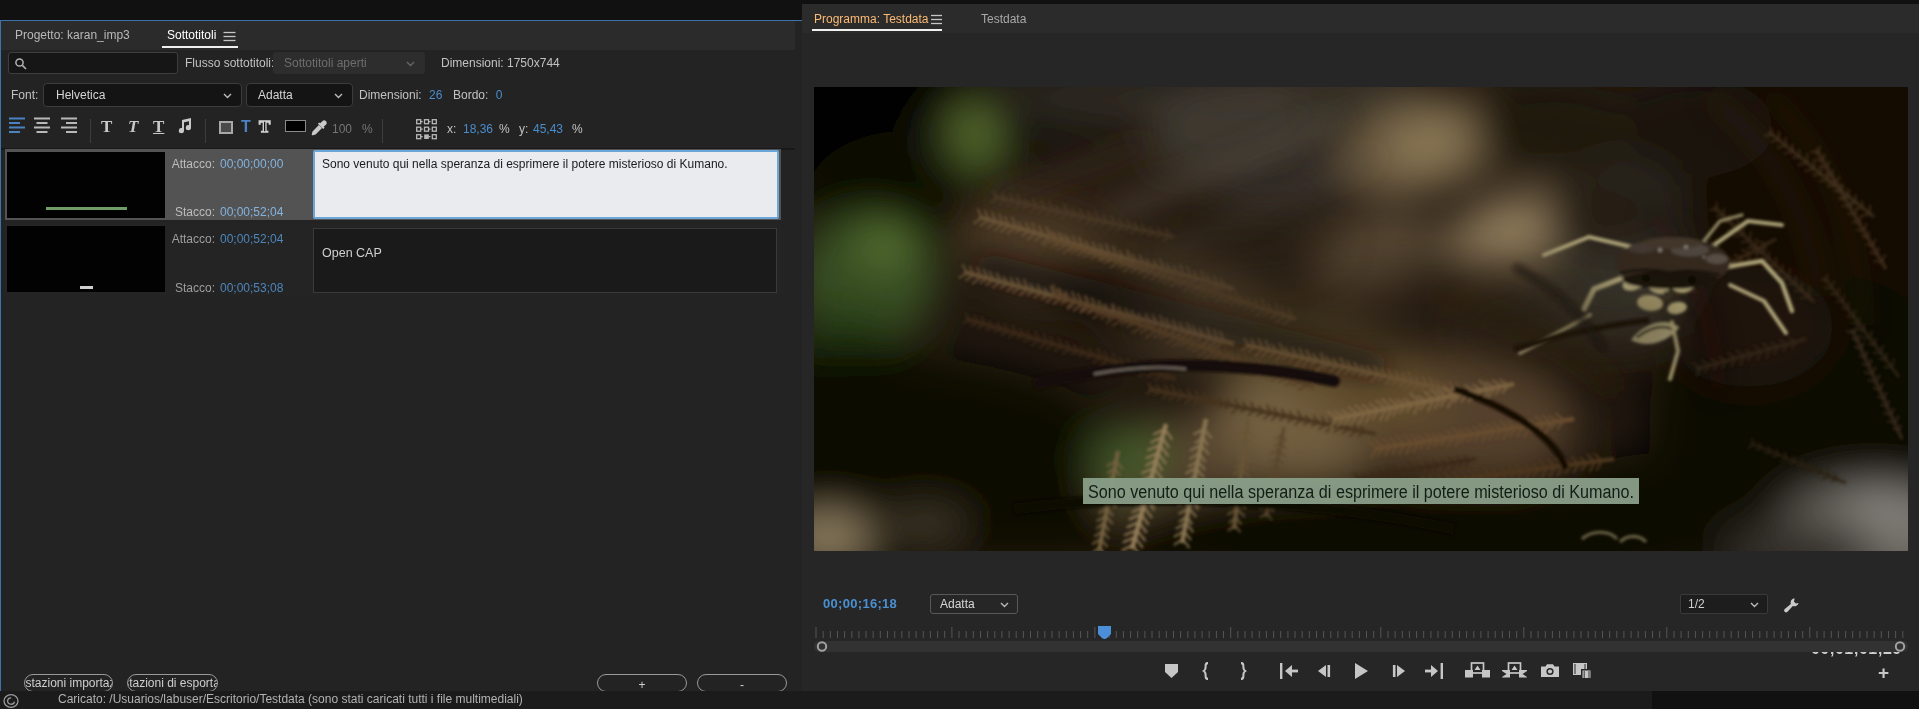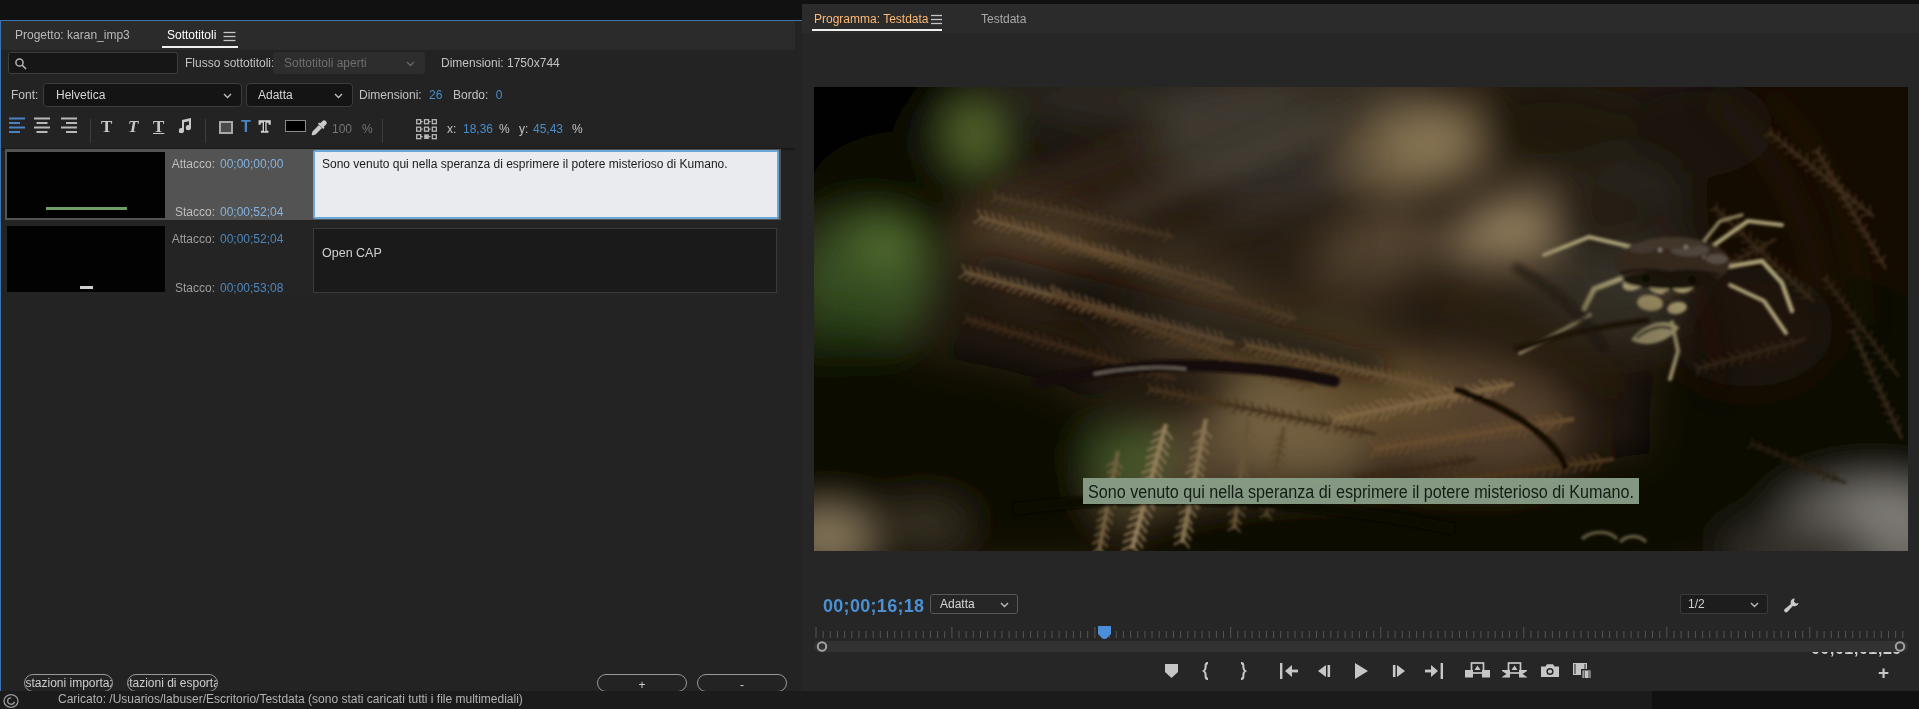--- a/index.html
+++ b/index.html
@@ -838,21 +838,21 @@
 <ellipse cx="540" cy="210" rx="240" ry="52" fill="#342a1c" opacity="0.42" filter="url(#b20)"></ellipse>
         <ellipse cx="760" cy="245" rx="120" ry="42" fill="#2e2517" opacity="0.32" filter="url(#b20)"></ellipse>
         <ellipse cx="420" cy="152" rx="110" ry="36" fill="#392d1d" opacity="0.3" filter="url(#b20)"></ellipse>
         <rect width="1094" height="464" fill="#0d0a06" opacity="0.13"></rect>
 <path d="M768 452 C 778 443, 795 443, 803 452 M806 455 C 814 447, 826 448, 832 455" stroke="#a89c74" stroke-width="3.2" fill="none" filter="url(#b2)" opacity="0.6"></path>
 <rect x="269" y="391" width="556" height="26" fill="#879c86" opacity="0.97"></rect>
 <text x="274" y="411" font-family="Liberation Sans, sans-serif" font-size="18" fill="#131c15" textLength="546" lengthAdjust="spacingAndGlyphs">Sono venuto qui nella speranza di esprimere il potere misterioso di Kumano.</text>
 </svg>
     </div>
 
-  <div class="t" style="left:21px;top:592px;font-size:18px;font-weight:bold;color:#4a90d2;letter-spacing:0.3px;">00;00;16;18</div>
+  <div class="t" style="left:21px;top:592px;font-size:13px;font-weight:bold;color:#4a90d2;letter-spacing:0.3px;">00;00;16;18</div>
   <div class="abs" style="left:128px;top:590px;width:88px;height:20px;border:1px solid #585858;border-radius:3px;box-sizing:border-box;"></div>
   <div class="t" style="left:138px;top:593px;color:#d8d8d8;">Adatta</div>
   <svg class="chev" style="left:198px;top:598px;" viewBox="0 0 9 6">
       <path d="M1 1 L4.5 4.5 L8 1" fill="none" stroke="#bbb" stroke-width="1.4"></path>
     </svg>
   <div class="abs" style="left:878px;top:590px;width:88px;height:20px;background:#1d1d1d;border:1px solid #3a3a3a;border-radius:2px;box-sizing:border-box;"></div>
   <div class="t" style="left:886px;top:593px;color:#d0d0d0;">1/2</div>
   <svg class="chev" style="left:948px;top:598px;" viewBox="0 0 9 6">
       <path d="M1 1 L4.5 4.5 L8 1" fill="none" stroke="#bbb" stroke-width="1.4"></path>
     </svg>

